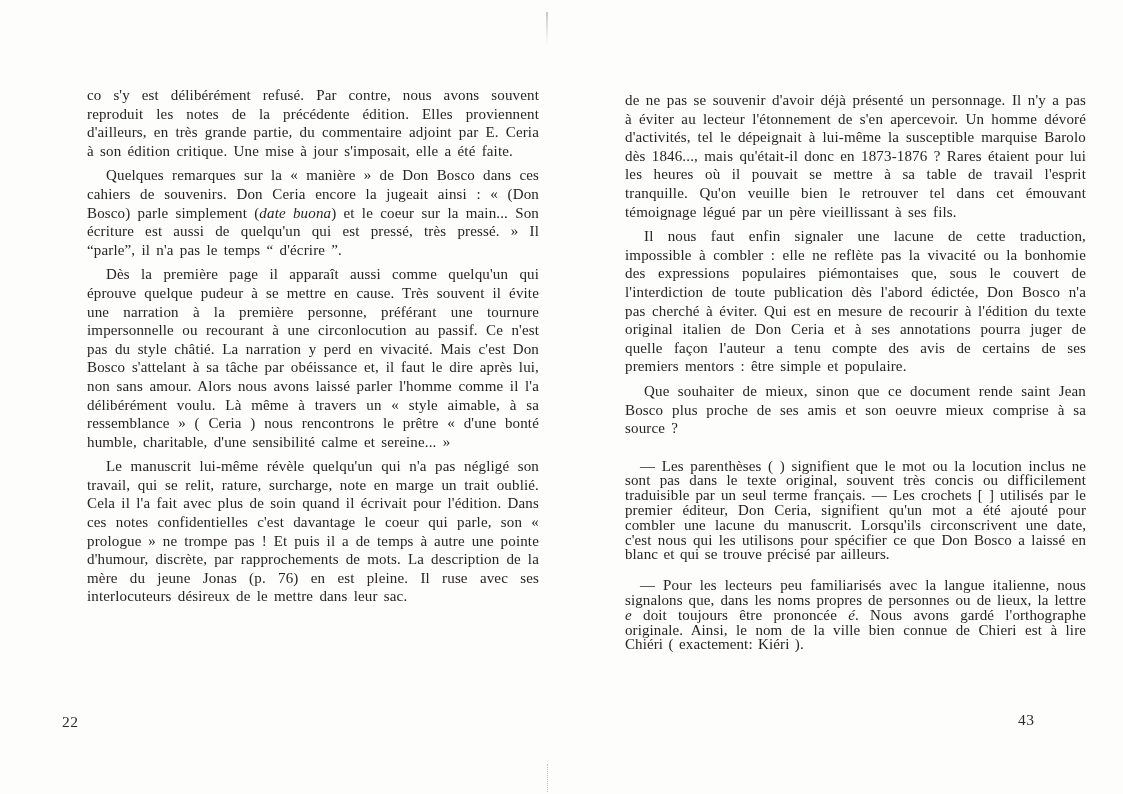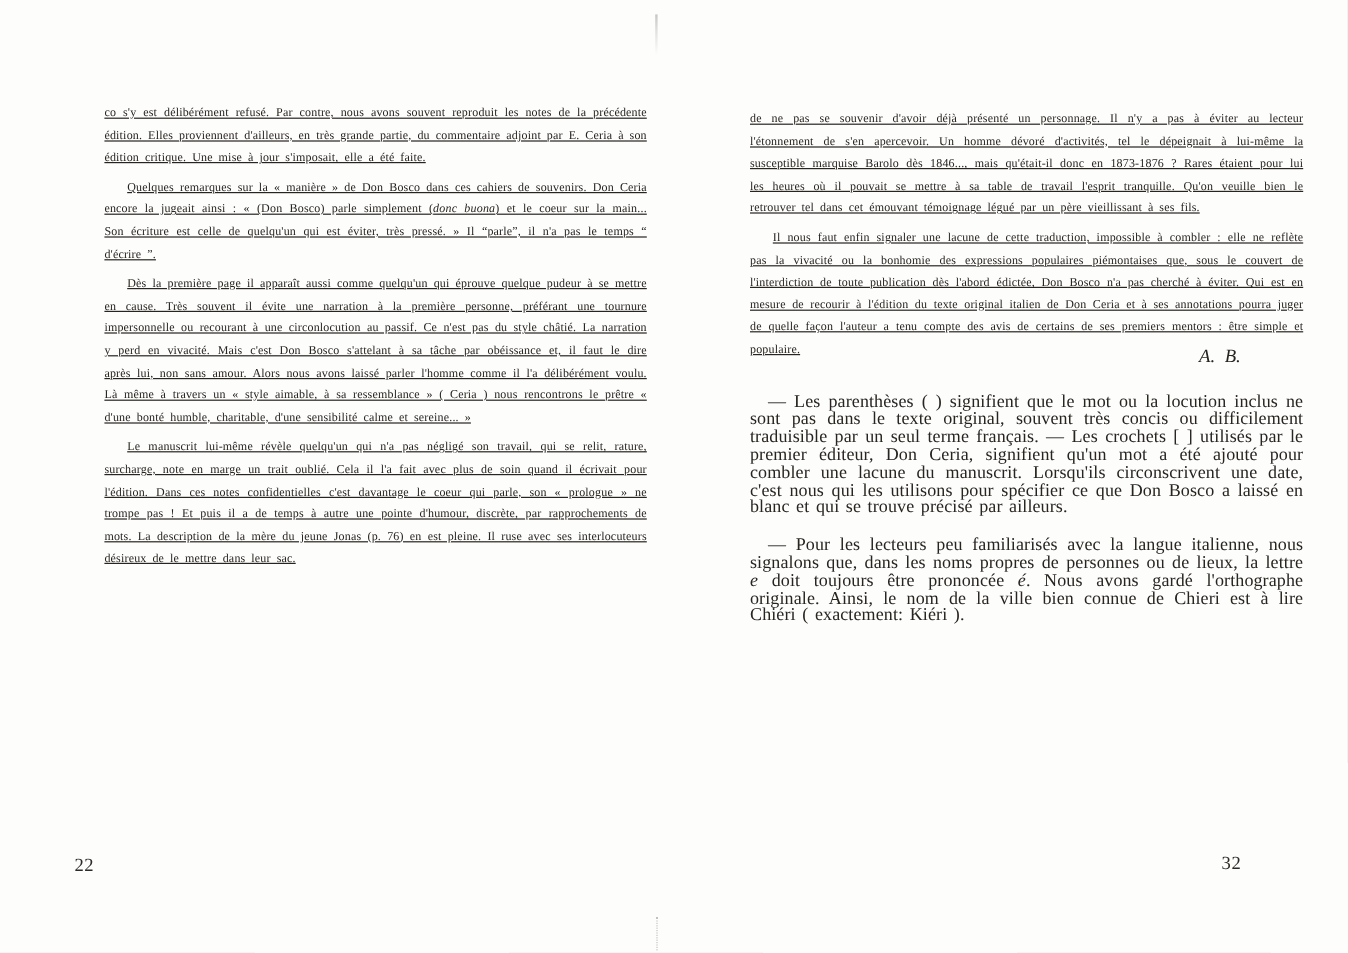--- a/index.html
+++ b/index.html
@@ -7,21 +7,21 @@
     position:relative;
     width:1123px; height:794px;
     background:#fdfdfc;
     overflow:hidden;
     font-family:"Liberation Serif","DejaVu Serif",serif;
     color:#282420;
   }
   .text-col { position:absolute; text-align:justify; }
   .text-col.left  { left:87px;  top:86px; width:452px; }
   .text-col.right { left:625px; top:91px; width:461px; }
-  .body-text { font-size:10px; line-height:18.6px; word-spacing:2.3px; letter-spacing:0.15px;text-decoration:underline; }
+  .body-text { font-size:15px; line-height:18.6px; word-spacing:2.3px; letter-spacing:0.15px; }
   .para { margin:0; }
   .para + .para { margin-top:6px; }
   .para.indent { text-indent:19px; }
   .para.justify-last { text-align-last:justify; }
   .it { font-style:italic; }
   .signature {
     margin-top:-13px;
     padding-right:52px;
     text-align:right;
     font-style:italic;
@@ -59,33 +59,33 @@
 <body>
 
 <div class="spread">
 
   <div class="fold-mark-top"></div>
   <div class="fold-mark-bottom"></div>
 
   <div class="text-col left body-text">
     <div>
         <p class="para"><span>co s'y est délibérément refusé. Par contre, nous avons souvent reproduit les notes de la précédente édition. Elles proviennent d'ailleurs, en très grande partie, du commentaire adjoint par E. Ceria à son édition critique. Une mise à jour s'imposait, elle a été faite.</span></p>
-        <p class="para indent"><span>Quelques remarques sur la « manière » de Don Bosco dans ces cahiers de souvenirs. Don Ceria encore la jugeait ainsi : « (Don Bosco) parle simplement (</span><span class="it">donc buona</span><span>) et le coeur sur la main... Son écriture est celle de quelqu'un qui est éviter, très pressé. » Il “parle”, il n'a pas le temps “ d'écrire ”.</span></p>
+        <p class="para indent"><span>Quelques remarques sur la « manière » de Don Bosco dans ces cahiers de souvenirs. Don Ceria encore la jugeait ainsi : « (Don Bosco) parle simplement (</span><span class="it">date buona</span><span>) et le coeur sur la main... Son écriture est aussi de quelqu'un qui est pressé, très pressé. » Il “parle”, il n'a pas le temps “ d'écrire ”.</span></p>
         <p class="para indent"><span>Dès la première page il apparaît aussi comme quelqu'un qui éprouve quelque pudeur à se mettre en cause. Très souvent il évite une narration à la première personne, préférant une tournure impersonnelle ou recourant à une circonlocution au passif. Ce n'est pas du style châtié. La narration y perd en vivacité. Mais c'est Don Bosco s'attelant à sa tâche par obéissance et, il faut le dire après lui, non sans amour. Alors nous avons laissé parler l'homme comme il l'a délibérément voulu. Là même à travers un « style aimable, à sa ressemblance » ( Ceria ) nous rencontrons le prêtre « d'une bonté humble, charitable, d'une sensibilité calme et sereine... »</span></p>
         <p class="para indent"><span>Le manuscrit lui-même révèle quelqu'un qui n'a pas négligé son travail, qui se relit, rature, surcharge, note en marge un trait oublié. Cela il l'a fait avec plus de soin quand il écrivait pour l'édition. Dans ces notes confidentielles c'est davantage le coeur qui parle, son « prologue » ne trompe pas ! Et puis il a de temps à autre une pointe d'humour, discrète, par rapprochements de mots. La description de la mère du jeune Jonas (p. 76) en est pleine. Il ruse avec ses interlocuteurs désireux de le mettre dans leur sac.</span></p>
       </div>
   </div>
   <div class="page-number pn-left">22</div>
 
   <div class="text-col right">
     <div class="body-text">
         <p class="para"><span>de ne pas se souvenir d'avoir déjà présenté un personnage. Il n'y a pas à éviter au lecteur l'étonnement de s'en apercevoir. Un homme dévoré d'activités, tel le dépeignait à lui-même la susceptible marquise Barolo dès 1846..., mais qu'était-il donc en 1873-1876 ? Rares étaient pour lui les heures où il pouvait se mettre à sa table de travail l'esprit tranquille. Qu'on veuille bien le retrouver tel dans cet émouvant témoignage légué par un père vieillissant à ses fils.</span></p>
         <p class="para indent"><span>Il nous faut enfin signaler une lacune de cette traduction, impossible à combler : elle ne reflète pas la vivacité ou la bonhomie des expressions populaires piémontaises que, sous le couvert de l'interdiction de toute publication dès l'abord édictée, Don Bosco n'a pas cherché à éviter. Qui est en mesure de recourir à l'édition du texte original italien de Don Ceria et à ses annotations pourra juger de quelle façon l'auteur a tenu compte des avis de certains de ses premiers mentors : être simple et populaire.</span></p>
+        <p class="para indent"><span>Que souhaiter de mieux, sinon que ce document rende saint Jean Bosco plus proche de ses amis et son oeuvre mieux comprise à sa source ?</span></p>
       </div>
-    <div class="signature">A. B.</div>
     <div class="footnotes">
         <p class="para indent"><span>— Les parenthèses ( ) signifient que le mot ou la locution inclus ne sont pas dans le texte original, souvent très concis ou difficilement traduisible par un seul terme français. — Les crochets [ ] utilisés par le premier éditeur, Don Ceria, signifient qu'un mot a été ajouté pour combler une lacune du manuscrit. Lorsqu'ils circonscrivent une date, c'est nous qui les utilisons pour spécifier ce que Don Bosco a laissé en blanc et qui se trouve précisé par ailleurs.</span></p>
         <p class="para indent"><span>— Pour les lecteurs peu familiarisés avec la langue italienne, nous signalons que, dans les noms propres de personnes ou de lieux, la lettre </span><span class="it">e</span><span> doit toujours être prononcée </span><span class="it">é</span><span>. Nous avons gardé l'orthographe originale. Ainsi, le nom de la ville bien connue de Chieri est à lire Chiéri ( exactement: Kiéri ).</span></p>
       </div>
   </div>
-  <div class="page-number pn-right">32</div>
+  <div class="page-number pn-right">43</div>
 
 </div>
 
 </body></html>

